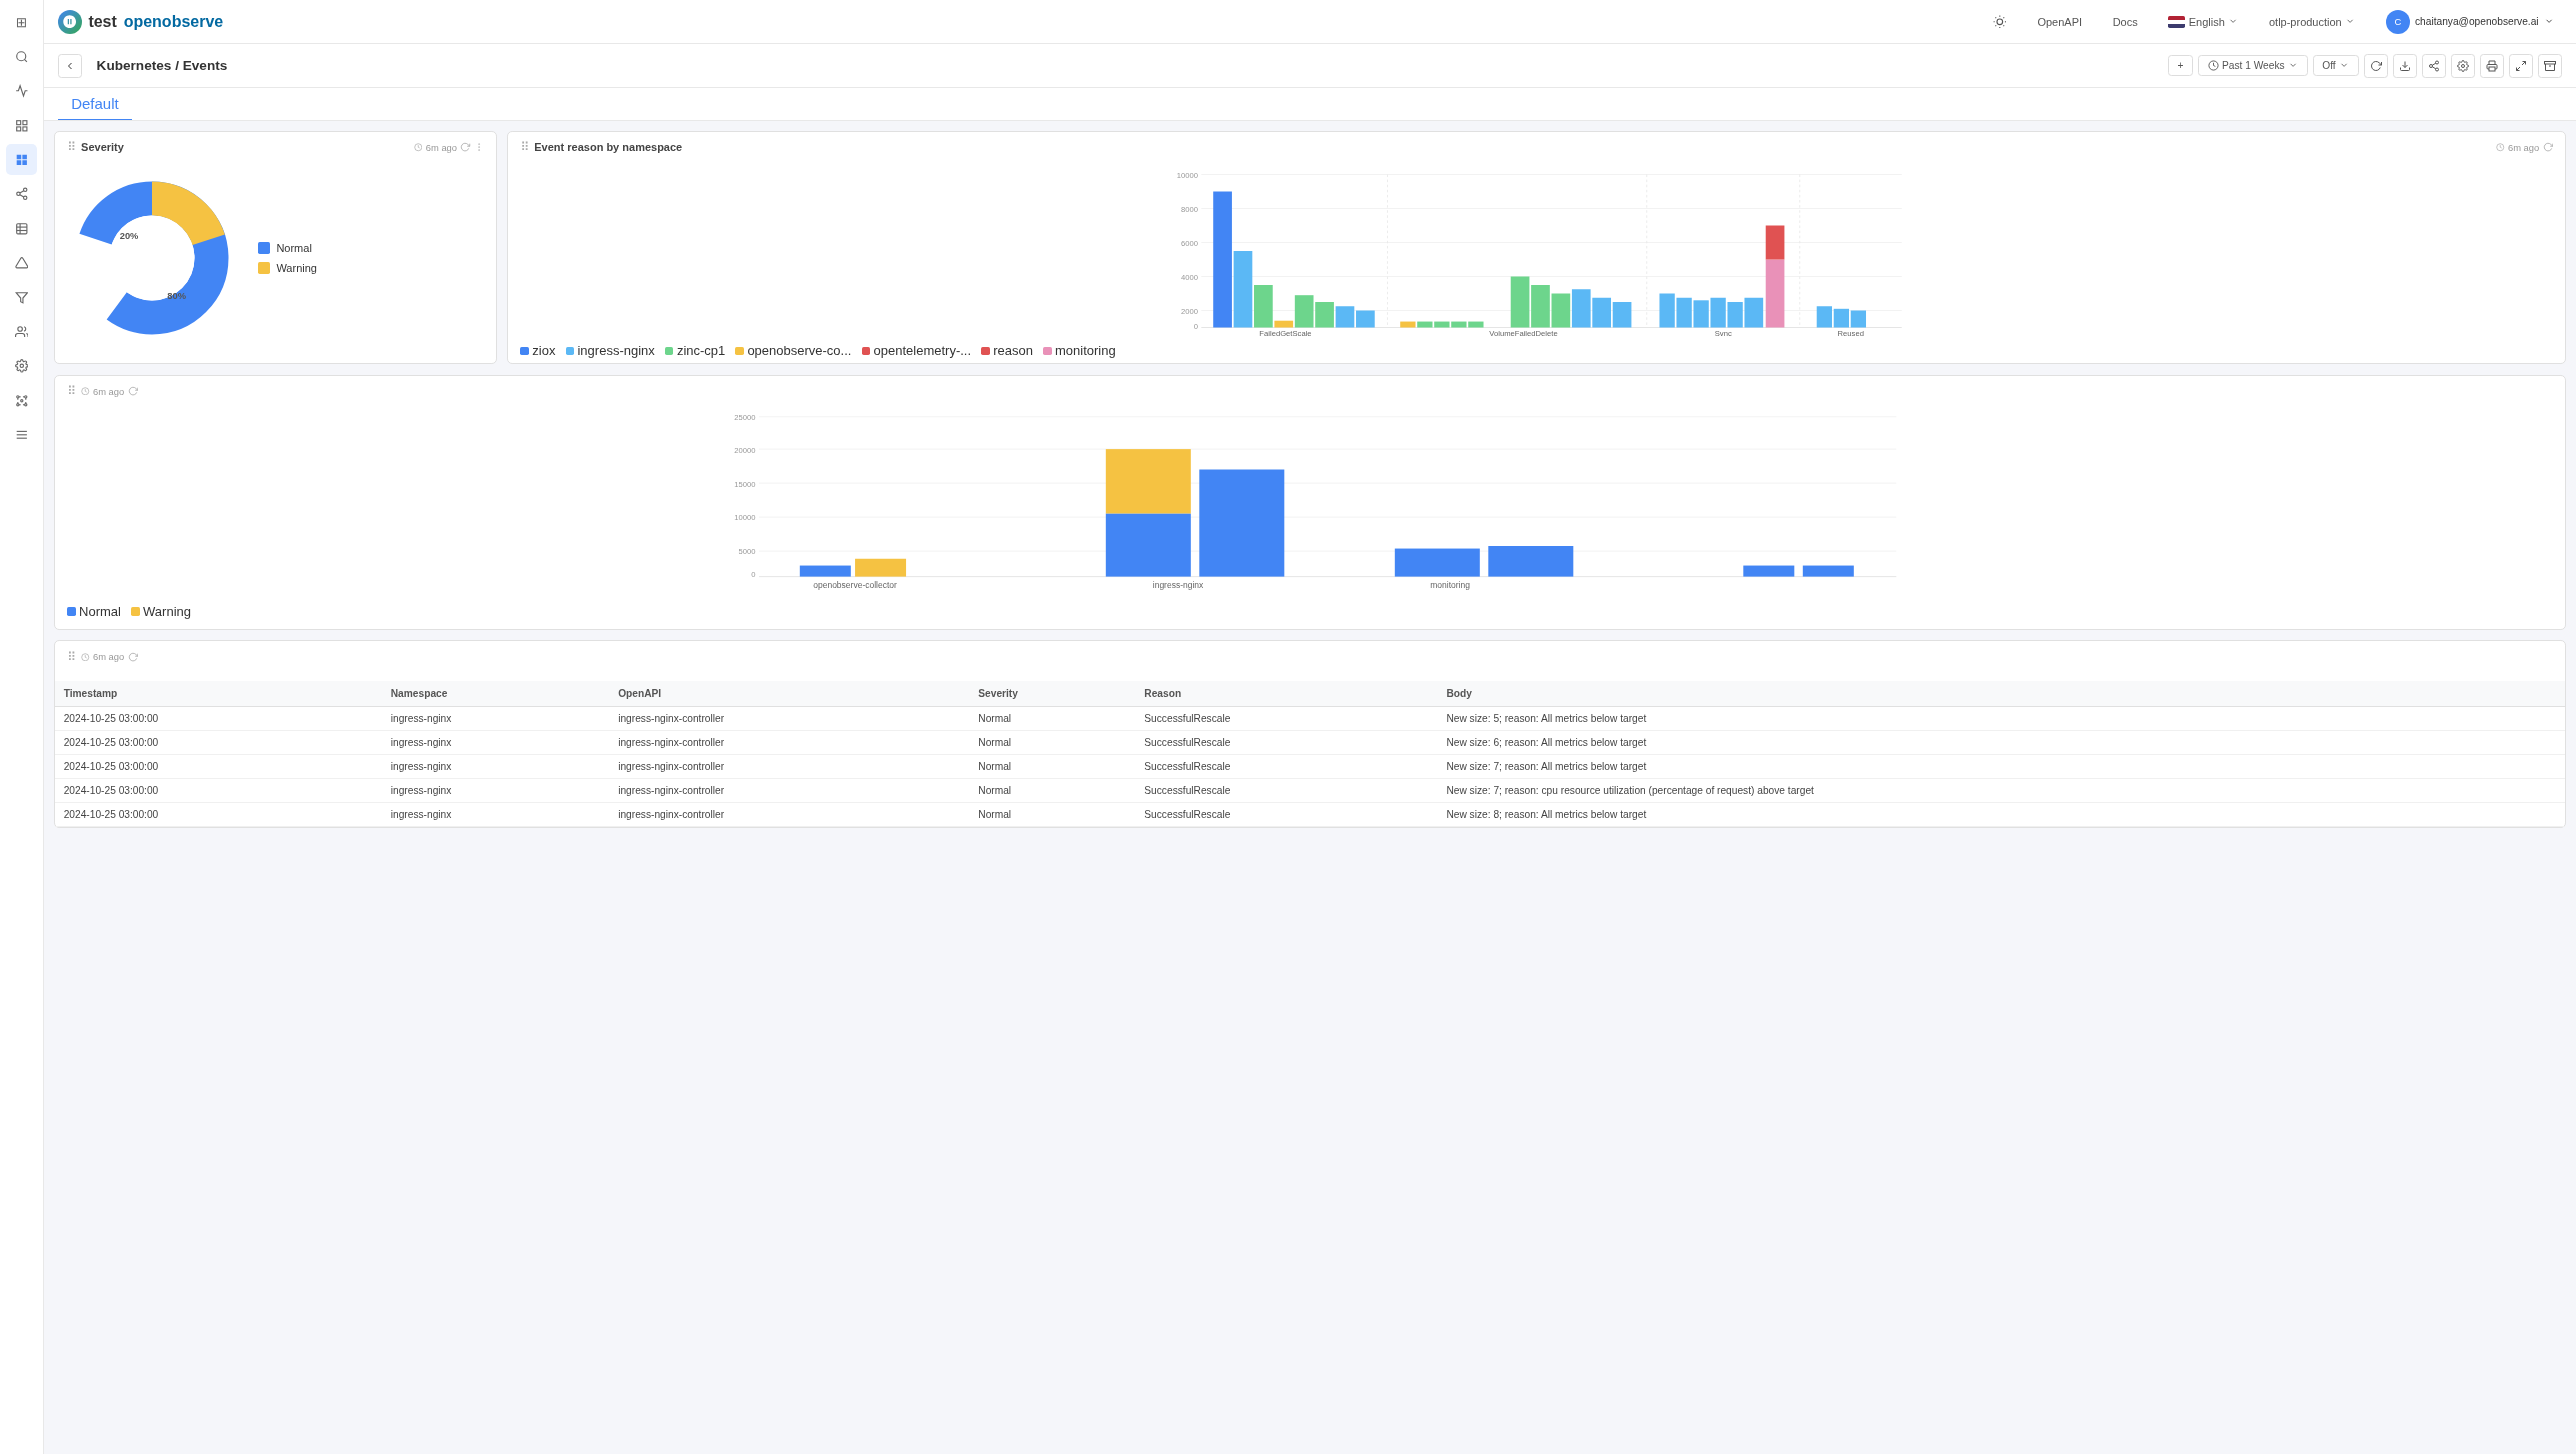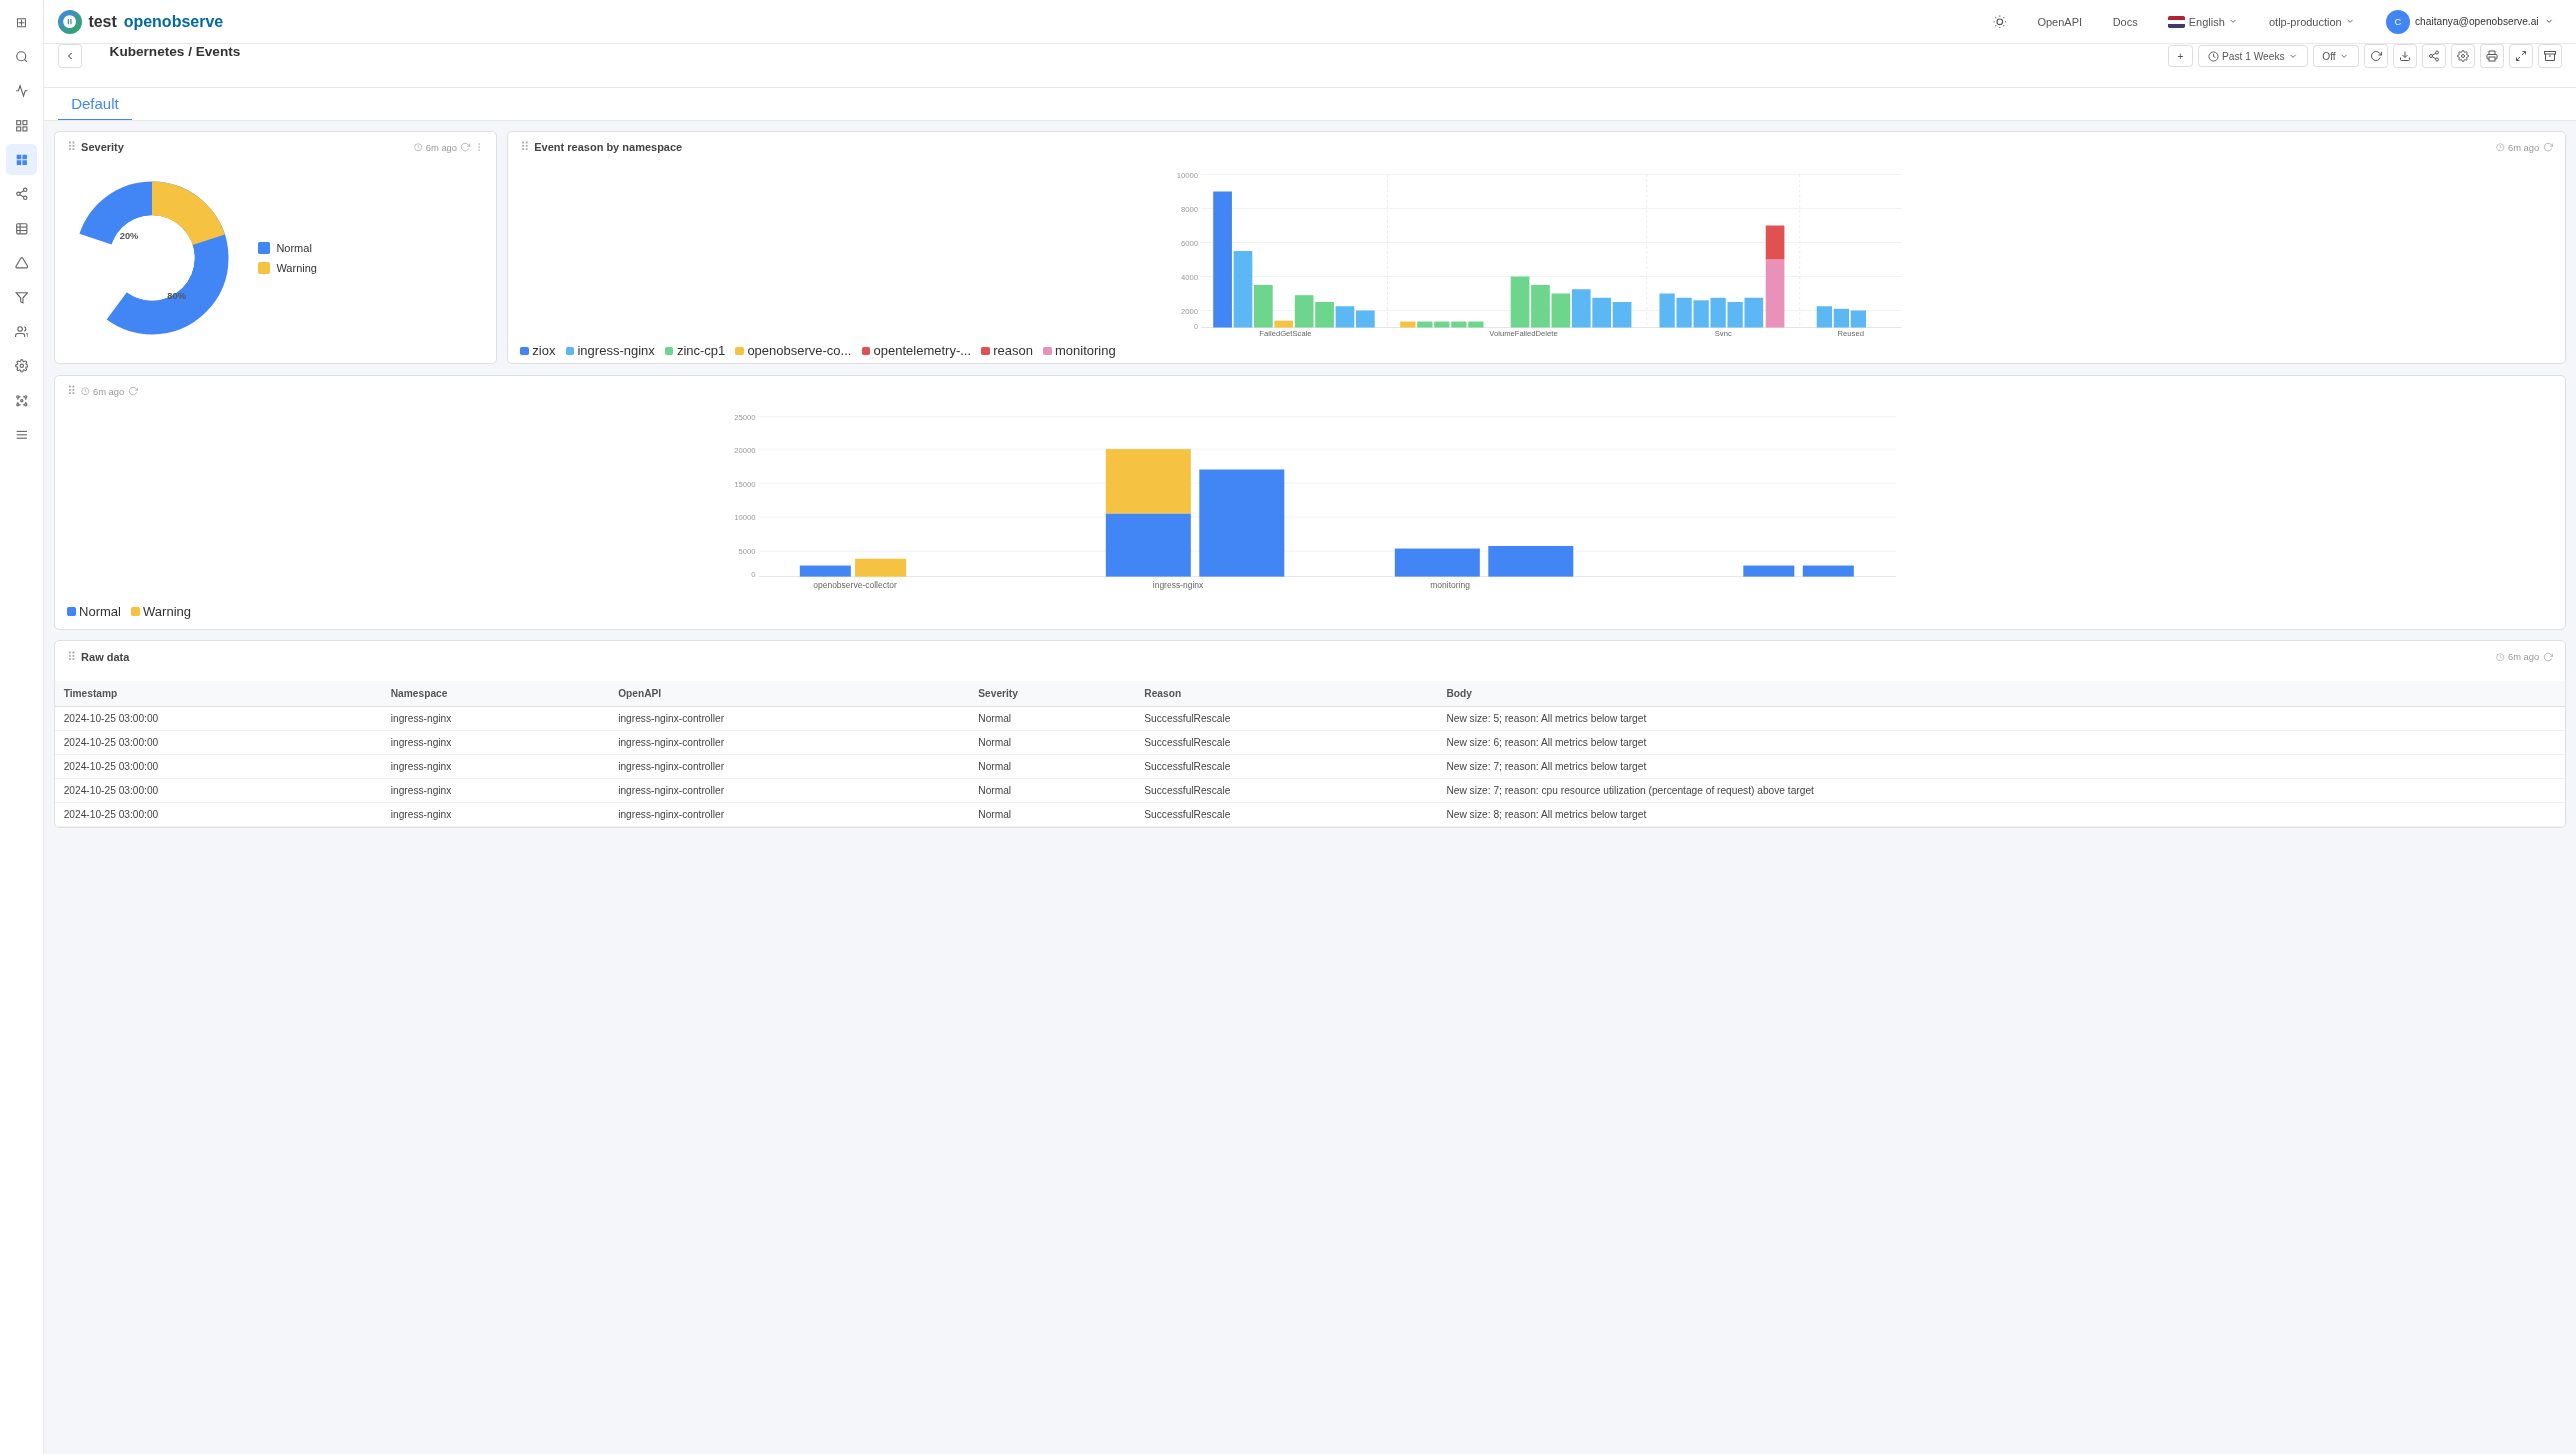--- a/index.html
+++ b/index.html
@@ -16,21 +16,21 @@
     .topnav { height: 44px; background: #fff; border-bottom: 0.9px solid #e8e8e8; display: flex; align-items: center; padding: 0 13.6px; gap: 13.6px; flex-shrink: 0; }
     .topnav-brand { display: flex; align-items: center; gap: 6.8px; font-size: 16px; font-weight: 600; color: #333; }
     .topnav-brand-logo { width: 24px; height: 24px; background: linear-gradient(135deg, #4285f4, #34a853); border-radius: 50%; display: flex; align-items: center; justify-content: center; color: white; font-size: 8.5px; font-weight: bold; }
     .topnav-spacer { flex: 1; }
     .topnav-btn { display: flex; align-items: center; gap: 3.4px; padding: 4.3px 8.5px; border: none; background: transparent; cursor: pointer; color: #555; font-size: 11px; border-radius: 3.4px; }
     .topnav-user { display: flex; align-items: center; gap: 5.1px; padding: 4.3px 8.5px; cursor: pointer; border-radius: 3.4px; }
     .topnav-avatar { width: 24px; height: 24px; background: #4285f4; border-radius: 50%; display: flex; align-items: center; justify-content: center; color: white; font-size: 9.4px; }
     .lang-flag { width: 17px; height: 12px; background: linear-gradient(180deg, #B22234 33%, #fff 33%, #fff 66%, #3C3B6E 66%); border-radius: 1.7px; }
 
     
-    .page-header { height: 44px; background: #fff; border-bottom: 0.9px solid #e8e8e8; display: flex; align-items: flex-start; padding: 0 13.6px; gap: 28px; flex-shrink: 0; }
+    .page-header { height: 44px; background: #fff; border-bottom: 0.9px solid #e8e8e8; display: flex; align-items: center; padding: 0 13.6px; gap: 15px; flex-shrink: 0; }
     .page-header-back { width: 24px; height: 24px; border: 0.9px solid #ddd; border-radius: 3.4px; display: flex; align-items: center; justify-content: center; cursor: pointer; background: #fff; }
     .page-title { font-size: 13.6px; font-weight: 600; flex: 1; }
     .header-controls { display: flex; align-items: center; gap: 5.1px; }
     .ctrl-btn { display: flex; align-items: center; gap: 3.4px; padding: 4.3px 8.5px; border: 0.9px solid #ddd; border-radius: 3.4px; background: #fff; cursor: pointer; font-size: 10.2px; color: #555; }
     .ctrl-btn-icon { width: 24px; height: 24px; border: 0.9px solid #ddd; border-radius: 3.4px; background: #fff; display: flex; align-items: center; justify-content: center; cursor: pointer; color: #555; }
 
     
     .tabs-bar { background: #fff; border-bottom: 0.9px solid #e8e8e8; padding: 0 13.6px; display: flex; gap: 0; flex-shrink: 0; }
     .tab { padding: 6.8px 13.6px; cursor: pointer; border-bottom: 1.7px solid transparent; color: #666; font-size: 15px; }
     .tab.active { border-bottom-color: #4285f4; color: #4285f4; font-weight: 500; }
@@ -538,21 +538,20 @@
               </div>
             </div>
           </div>
         </div>
       </div>
 
       <div class="panels-row">
         <div class="panel raw-panel">
           <div class="panel-header">
             <span class="panel-drag">⠿</span>
-            <span class="panel-title">Raw data</span>
             <div class="panel-meta">
               <svg width="8.5" height="8.5" viewBox="0 0 24 24" fill="none" stroke="#aaa" stroke-width="2">
                   <circle cx="12" cy="12" r="10"></circle>
                   <polyline points="12 6 12 12 16 14"></polyline>
                 </svg>
               <span>6m ago</span>
               <svg width="10.2" height="10.2" viewBox="0 0 24 24" fill="none" stroke="#aaa" stroke-width="2">
                   <polyline points="23 4 23 10 17 10"></polyline>
                   <path d="M20.49 15a9 9 0 1 1-2.12-9.36L23 10"></path>
                 </svg>

